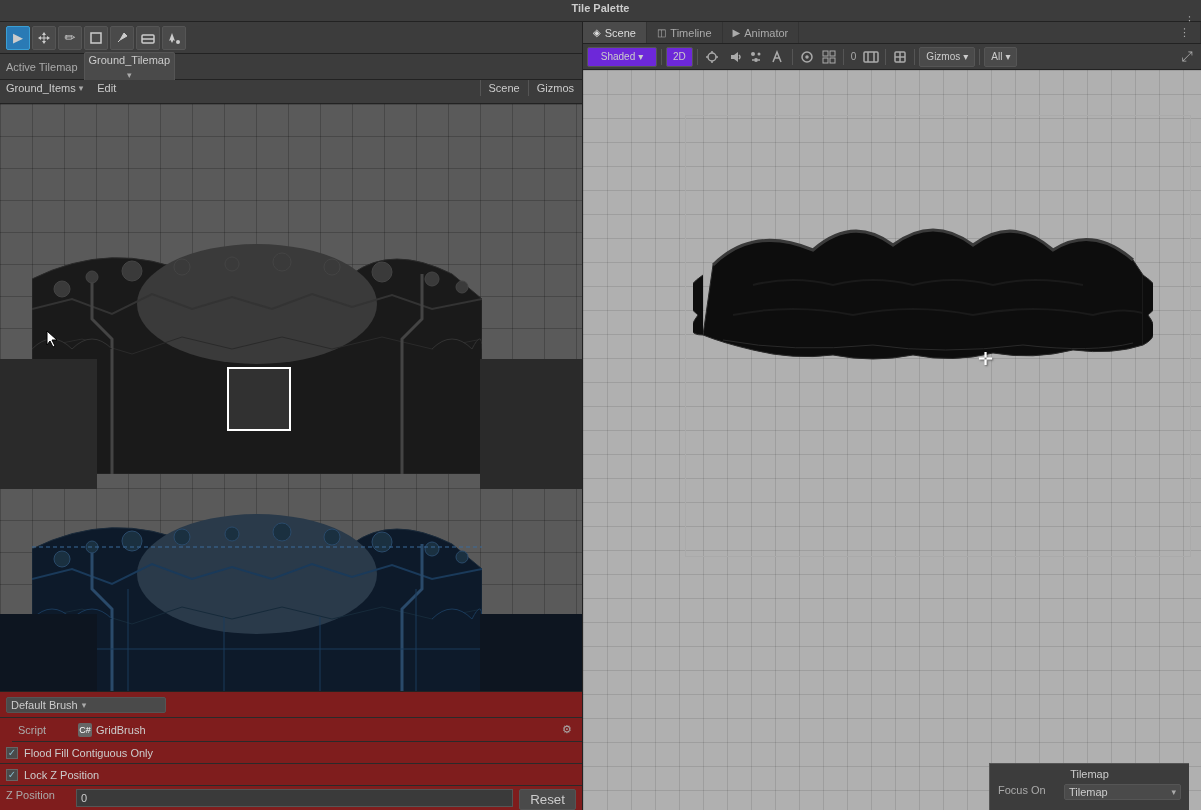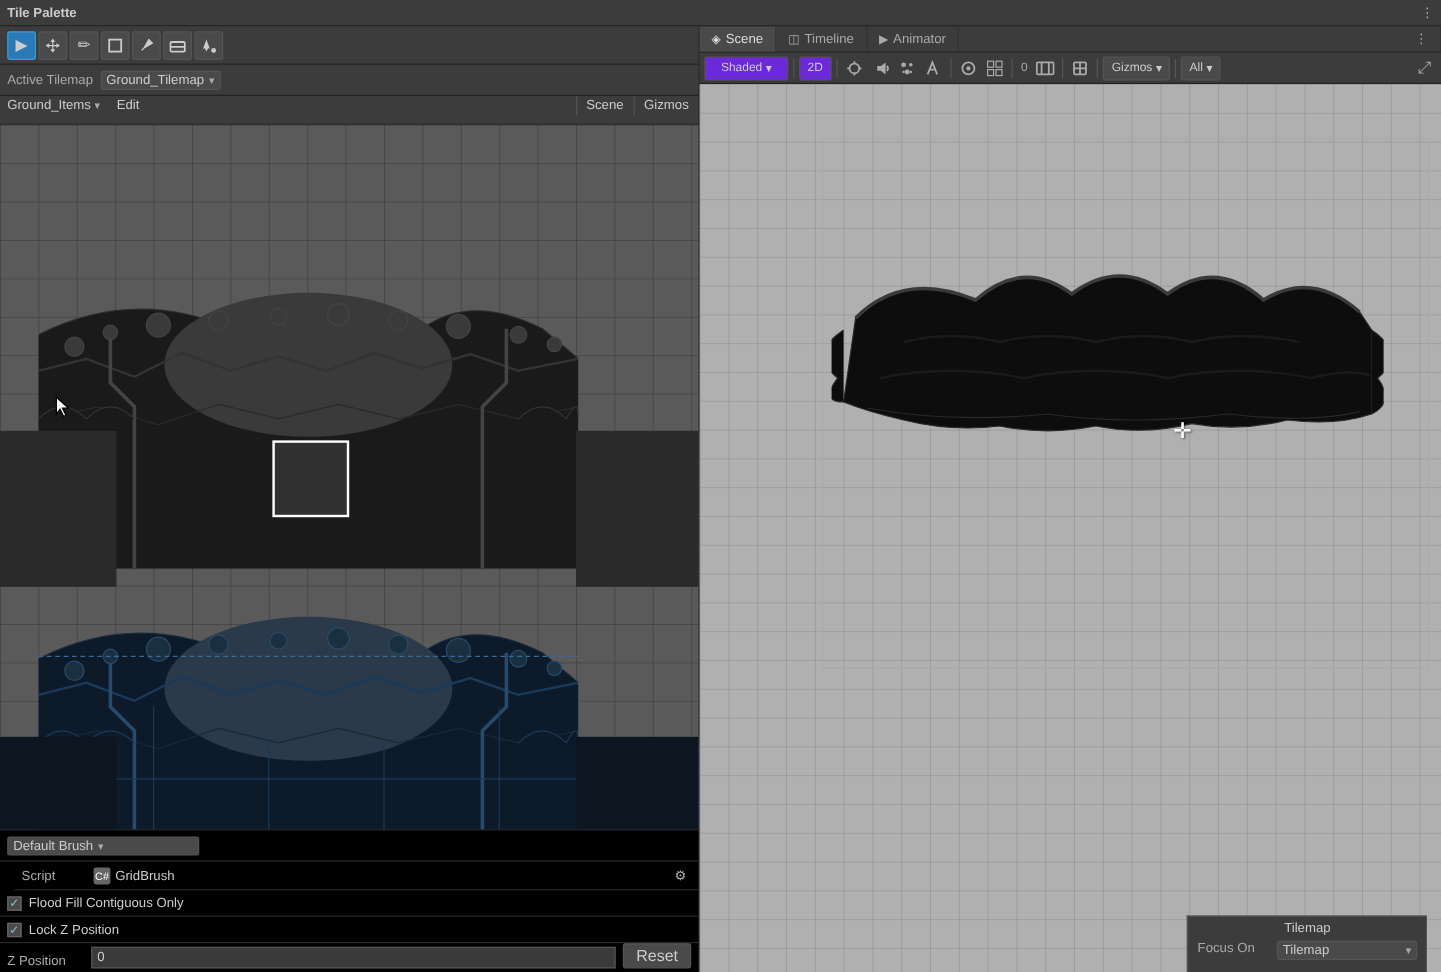--- a/index.html
+++ b/index.html
@@ -31,20 +31,21 @@
       border-right: 1px solid #222;
     }
 
     .panel-header {
       display: flex;
       align-items: center;
       background: #3c3c3c;
       padding: 2px 6px;
       height: 22px;
       border-bottom: 1px solid #222;
+      flex-direction: column;
     }
     .panel-title {
       font-size: 11px;
       color: #ccc;
       font-weight: bold;
     }
     .panel-menu-btn {
       margin-left: auto;
       color: #aaa;
       cursor: pointer;
@@ -88,20 +89,21 @@
     .dropdown {
       display: flex;
       align-items: center;
       background: #4a4a4a;
       border: 1px solid #555;
       border-radius: 2px;
       padding: 1px 4px;
       cursor: pointer;
       gap: 4px;
       min-width: 90px;
+      flex-direction: column;
     }
     .dropdown-arrow { color: #aaa; font-size: 9px; }
 
     
     .ground-toolbar {
       display: flex;
       align-items: flex-start;
       background: #3c3c3c;
       border-bottom: 1px solid #222;
       height: 24px;
@@ -140,21 +142,21 @@
       position: absolute;
       top: 0; left: 0; right: 0; bottom: 0;
       background-image: 
         linear-gradient(to right, rgba(0,0,0,0.2) 1px, transparent 1px),
         linear-gradient(to bottom, rgba(0,0,0,0.2) 1px, transparent 1px);
       background-size: 32px 32px;
     }
 
     
     .brush-panel {
-      background: #000000;
+      background: #7f1d1d;
       border-top: 1px solid #222;
     }
 
     .brush-row {
       display: flex;
       align-items: center;
       padding: 3px 6px;
       height: 26px;
       border-bottom: 1px solid #2a2a2a;
     }
@@ -214,21 +216,21 @@
       border: 1px solid #666;
       display: flex; align-items: center; justify-content: center;
       cursor: pointer;
       font-size: 10px;
       color: #8bc;
     }
     .checkbox-label { color: #ccc; }
 
     .zpos-row {
       display: flex;
-      align-items: flex-end;
+      align-items: flex-start;
       padding: 3px 6px;
       height: 24px;
     }
     .zpos-label { color: #aaa; min-width: 70px; }
     .zpos-input {
       background: #3a3a3a;
       border: 1px solid #555;
       color: #ccc;
       padding: 1px 4px;
       flex: 1;

